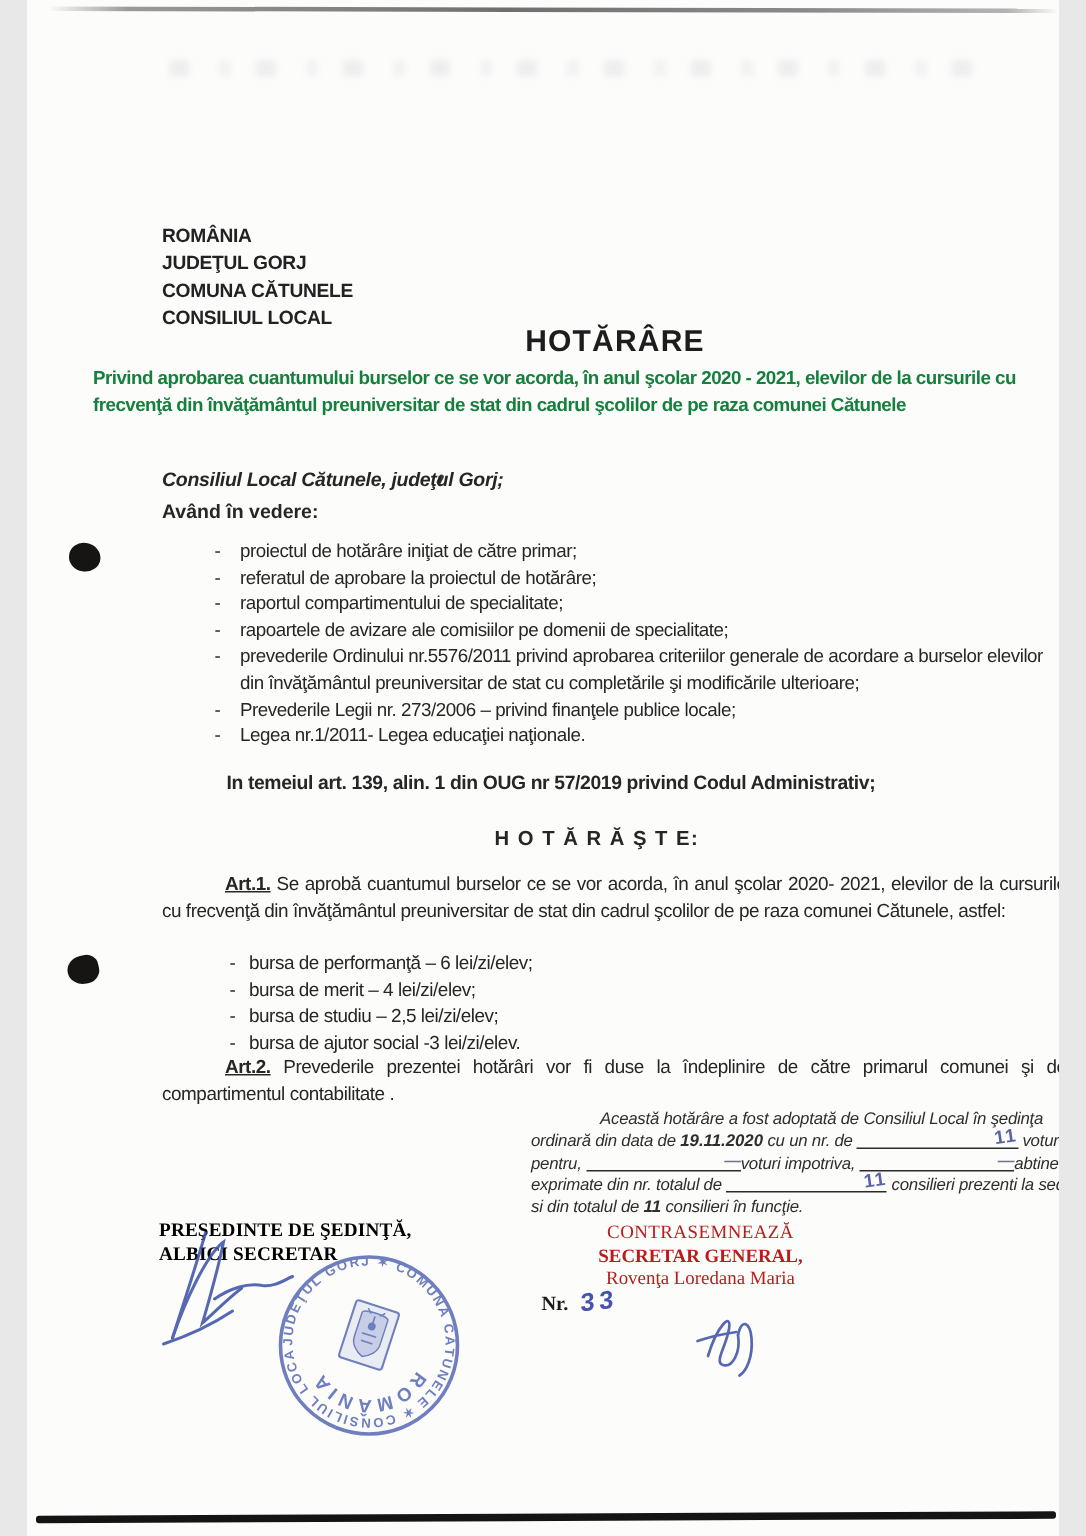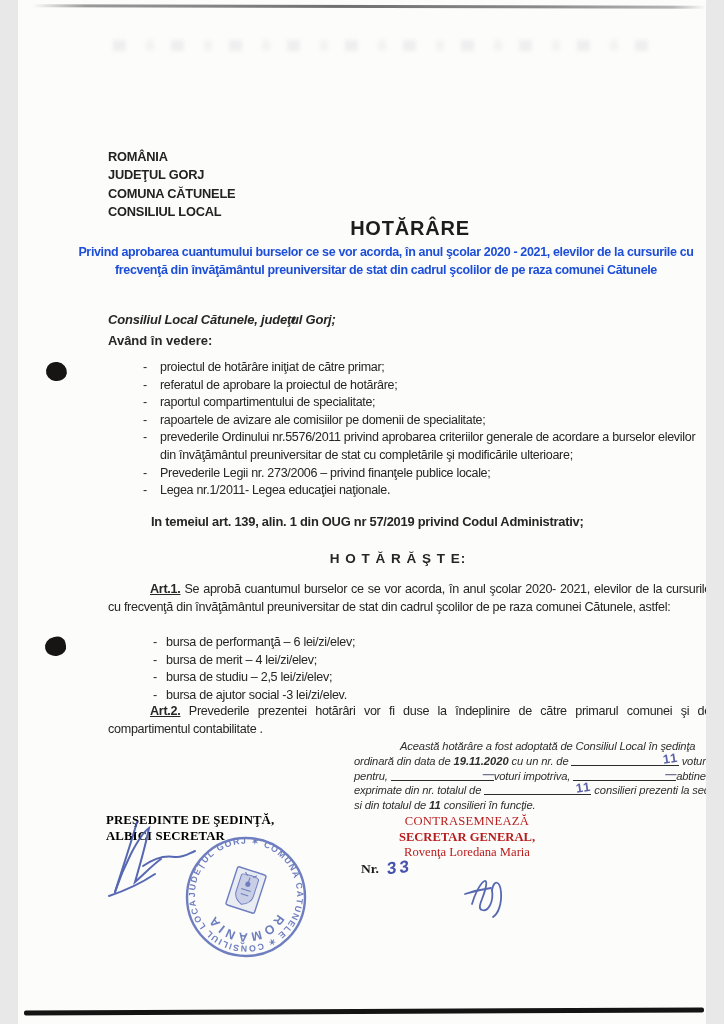--- a/index.html
+++ b/index.html
@@ -19,22 +19,22 @@
   .hole-dot.d1{left:28px;top:362px;transform:rotate(8deg);}
   .hole-dot.d2{left:27px;top:637px;transform:rotate(-12deg);border-radius:55% 45% 50% 58%;}
   .bottom-scan-line{position:absolute;left:6px;right:2px;top:1009px;height:4.5px;background:#141414;
     border-radius:2px;transform:rotate(-.25deg);}
   .stray-mark{position:absolute;left:274px;top:316px;width:2.5px;height:7px;background:#3a3a3a;
     transform:rotate(28deg);border-radius:2px;}
   
   .abs{position:absolute;}
   .header-block{left:90px;top:148px;font-weight:bold;font-size:12.8px;line-height:18.4px;letter-spacing:-.2px;color:#222;}
   .doc-title{left:30px;width:724px;top:217px;text-align:center;font-weight:bold;font-size:20px;letter-spacing:.8px;color:#1d1d1d;}
-  .doc-subtitle{left:44px;width:648px;top:243px;text-align:center;font-weight:bold;font-size:12.5px;
-    line-height:18px;letter-spacing:-.35px;color:#1d4ed8;}
+  .doc-subtitle{left:44px;width:648px;top:243px;text-align:left;font-weight:bold;font-size:12.5px;
+    line-height:18px;letter-spacing:-.35px;color:#15803d;}
   .issuer-line{left:90px;top:300px;font-style:italic;font-weight:bold;font-size:13px;letter-spacing:-.2px;margin-top:12px;}
   .having-label{left:90px;top:333px;font-weight:bold;font-size:13px;}
   .consider-list{left:125px;width:565px;top:359px;font-size:12.5px;line-height:17.6px;letter-spacing:-.3px;}
   .consider-list .li{position:relative;padding-left:17px;}
   .consider-list .li::before{content:"-";position:absolute;left:0;top:0;}
   .legal-basis{left:90px;width:602px;top:514px;font-weight:bold;font-size:12.9px;text-indent:43px;letter-spacing:-.25px;}
   .decides-heading{left:30px;width:700px;top:551px;text-align:center;font-weight:bold;font-size:13.5px;letter-spacing:1px;}
   .article{left:90px;width:603px;font-size:12.6px;line-height:17.6px;letter-spacing:-.3px;text-align:justify;text-indent:42px;}
   .art1{top:581px;}
   .art2{top:703px;}

